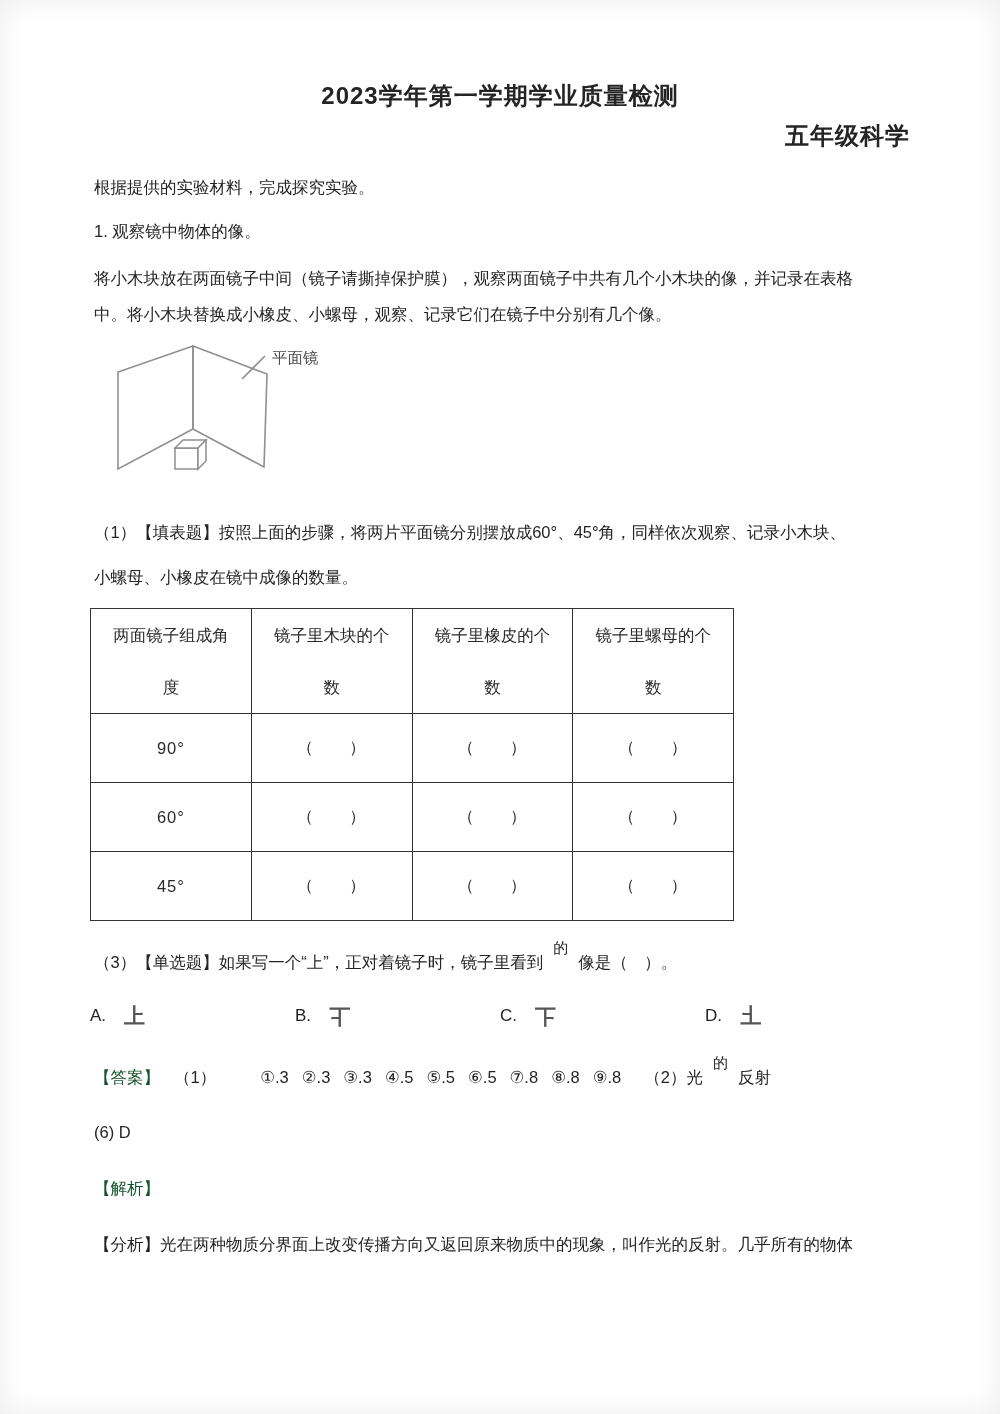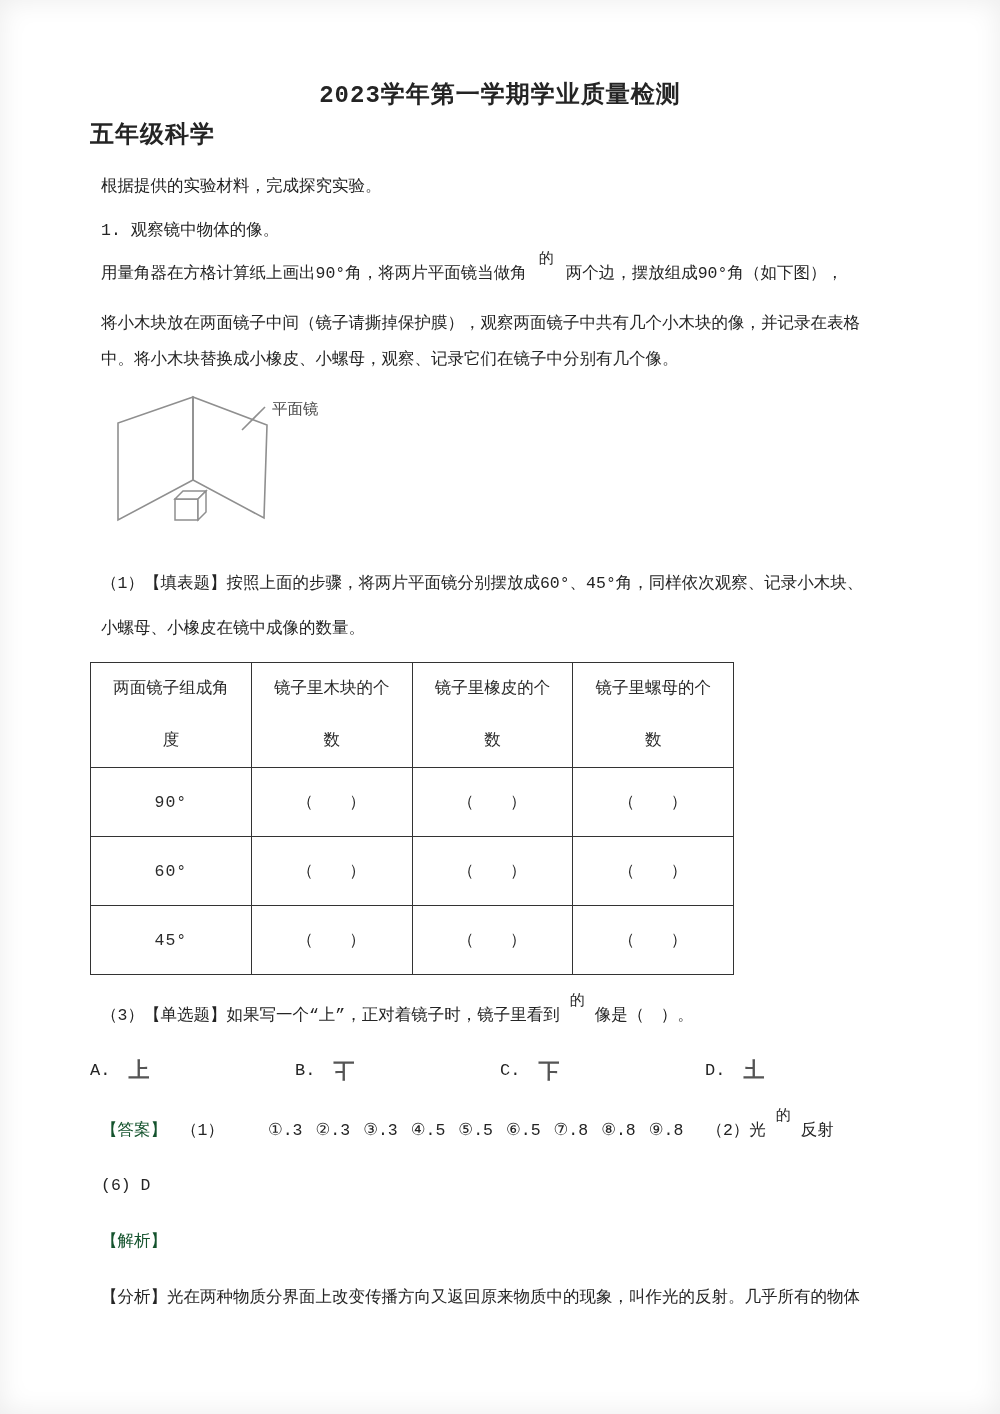--- a/index.html
+++ b/index.html
@@ -2,34 +2,34 @@
 <html><head>
 <meta charset="utf-8">
 <style>
   html,body{margin:0;padding:0;background:#e9e9e9;}
   .page{
     position:relative;
     width:1000px;height:1414px;
     margin:0 auto;
     background:#ffffff;
     box-shadow:inset 0 0 28px rgba(0,0,0,0.08);
-    font-family:Liberation Mono, monospace;
+    font-family:Liberation Sans, sans-serif;
     color:#242424;
     overflow:hidden;
   }
   .content{padding:78px 90px 0 90px;}
   .doc-title{
     margin:0;text-align:center;font-size:24px;font-weight:bold;
     line-height:36px;letter-spacing:1px;
   }
   .doc-subtitle{
-    margin:4px 0 0 0;text-align:left;font-size:24px;font-weight:bold;
+    margin:4px 0 0 0;text-align:right;font-size:24px;font-weight:bold;
     line-height:36px;letter-spacing:1px;
   }
-  .t{font-size:16.5px;line-height:30px;margin:11px;}
+  .t{font-size:16.5px;line-height:30px;margin:4px;}
   .intro{margin-top:18px;}
   .q1head{margin-top:14px;}
   .setup1{margin-top:10px;line-height:34px;}
   .setup23{margin-top:14px;line-height:36px;text-align:justify;}
   .sup{
     display:inline-block;
     transform:translateY(-15px);
     margin:0 12px;
     font-size:15px;
   }
@@ -80,21 +80,20 @@
 <div class="page">
   <div class="content">
 
     <h1 class="doc-title">2023学年第一学期学业质量检测</h1>
     <h2 class="doc-subtitle">五年级科学</h2>
 
     <p class="t intro">根据提供的实验材料，完成探究实验。</p>
 
     <p class="t q1head">1. 观察镜中物体的像。</p>
 
-    <p class="t setup1"><span>用量角器在方格计算纸上画出90°角，将两片平面镜当做角</span><span class="sup">的</span><span>两个边，摆放组成90°角（如下图），</span></p>
 
     <p class="t setup23"><span>将小木块放在两面镜子中间（镜子请撕掉保护膜），观察两面镜子中共有几个小木块的像，并记录在表格</span><br>
     <span>中。将小木块替换成小橡皮、小螺母，观察、记录它们在镜子中分别有几个像。</span></p>
 
     <div class="diagram">
       <svg width="340" height="152" viewBox="0 0 340 152">
 
         <polygon points="98,8 23,34 23,131 98,91" fill="none" stroke="#8f8f8f" stroke-width="1.6"></polygon>
 
         <polygon points="98,8 172,36 169,129 98,91" fill="none" stroke="#8f8f8f" stroke-width="1.6"></polygon>

